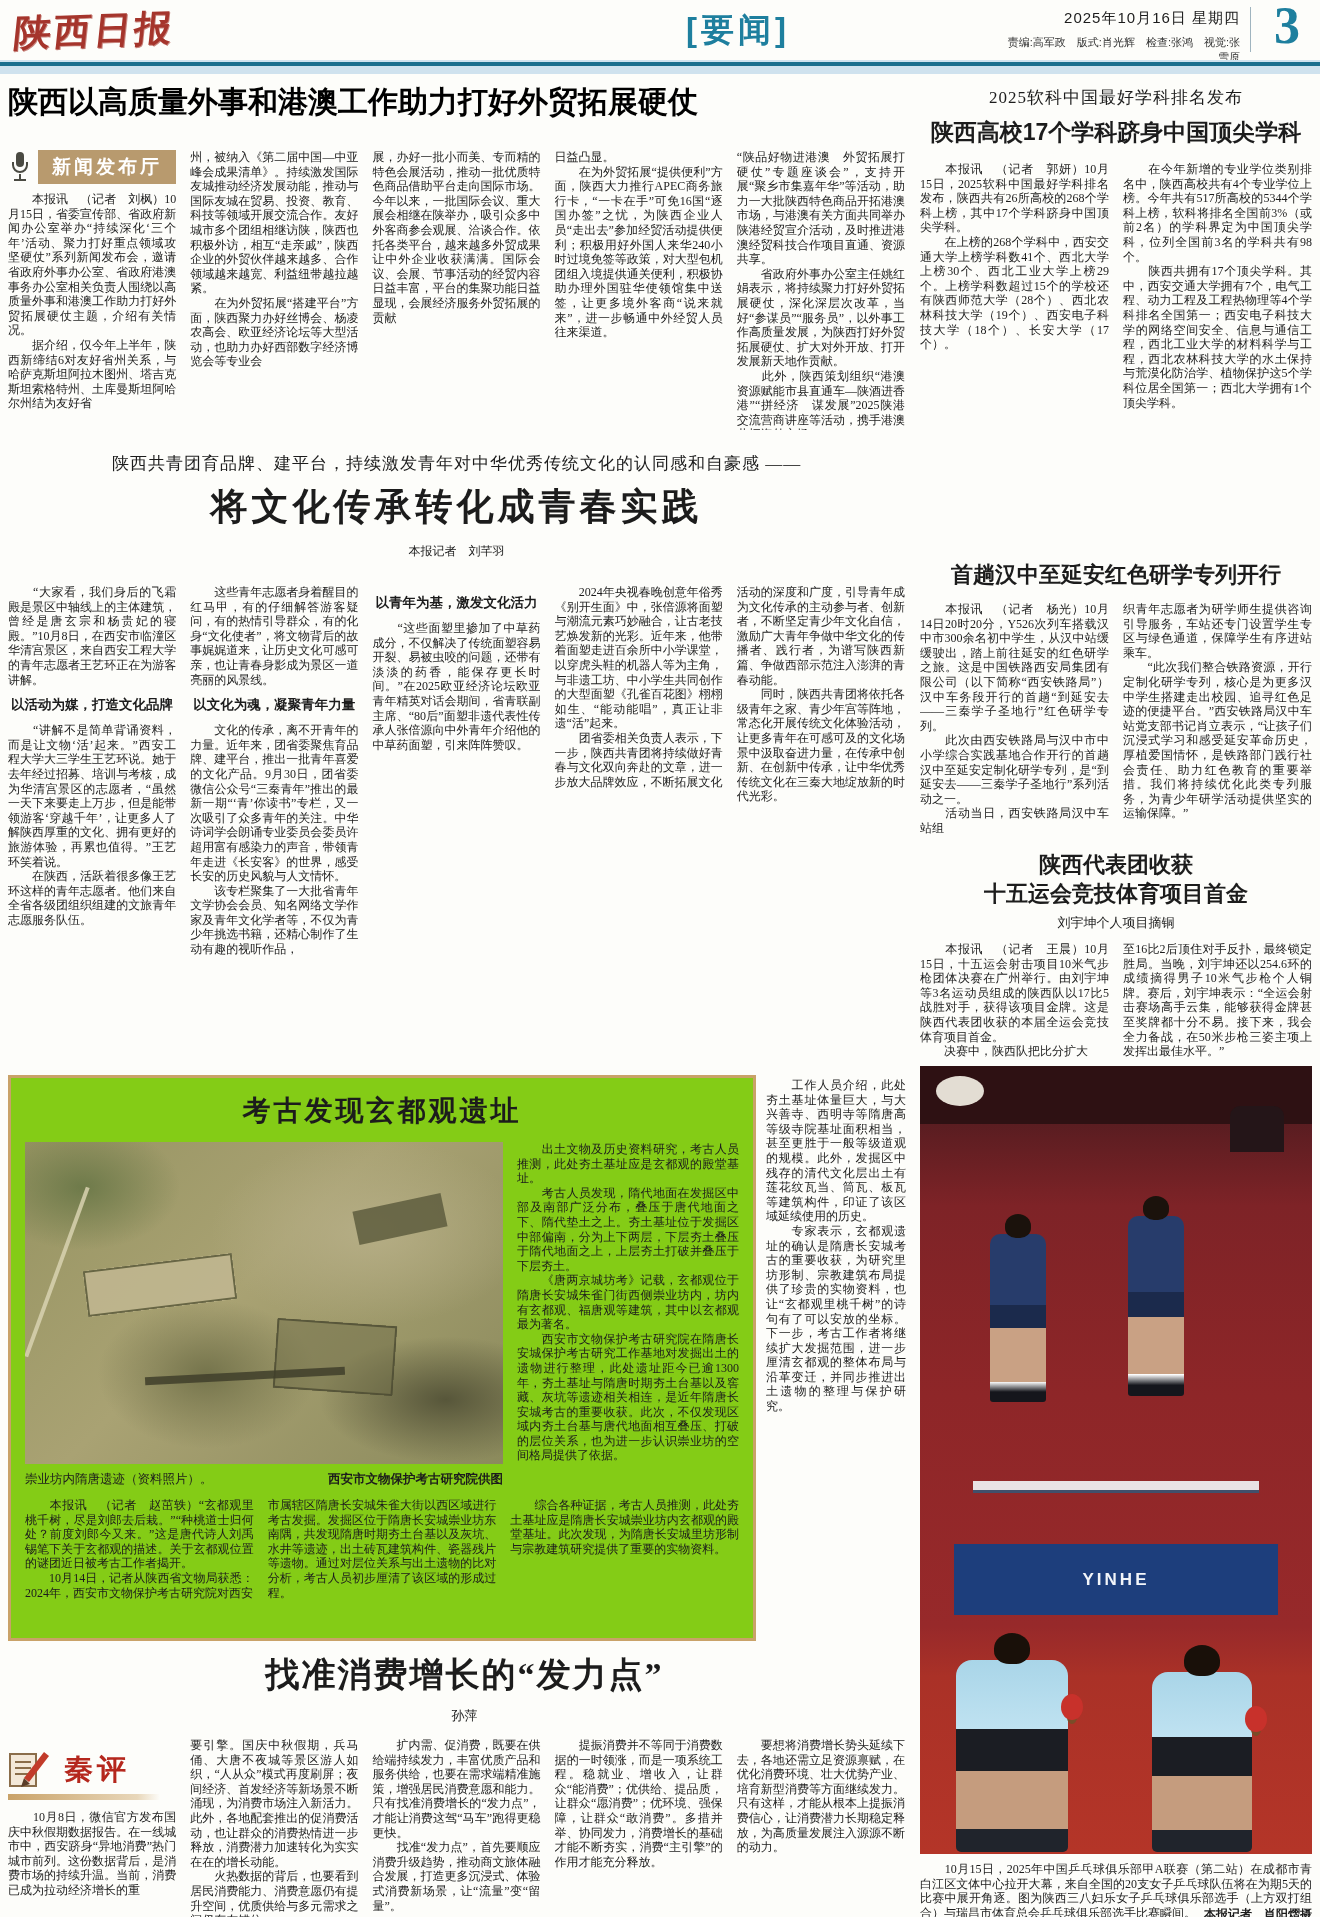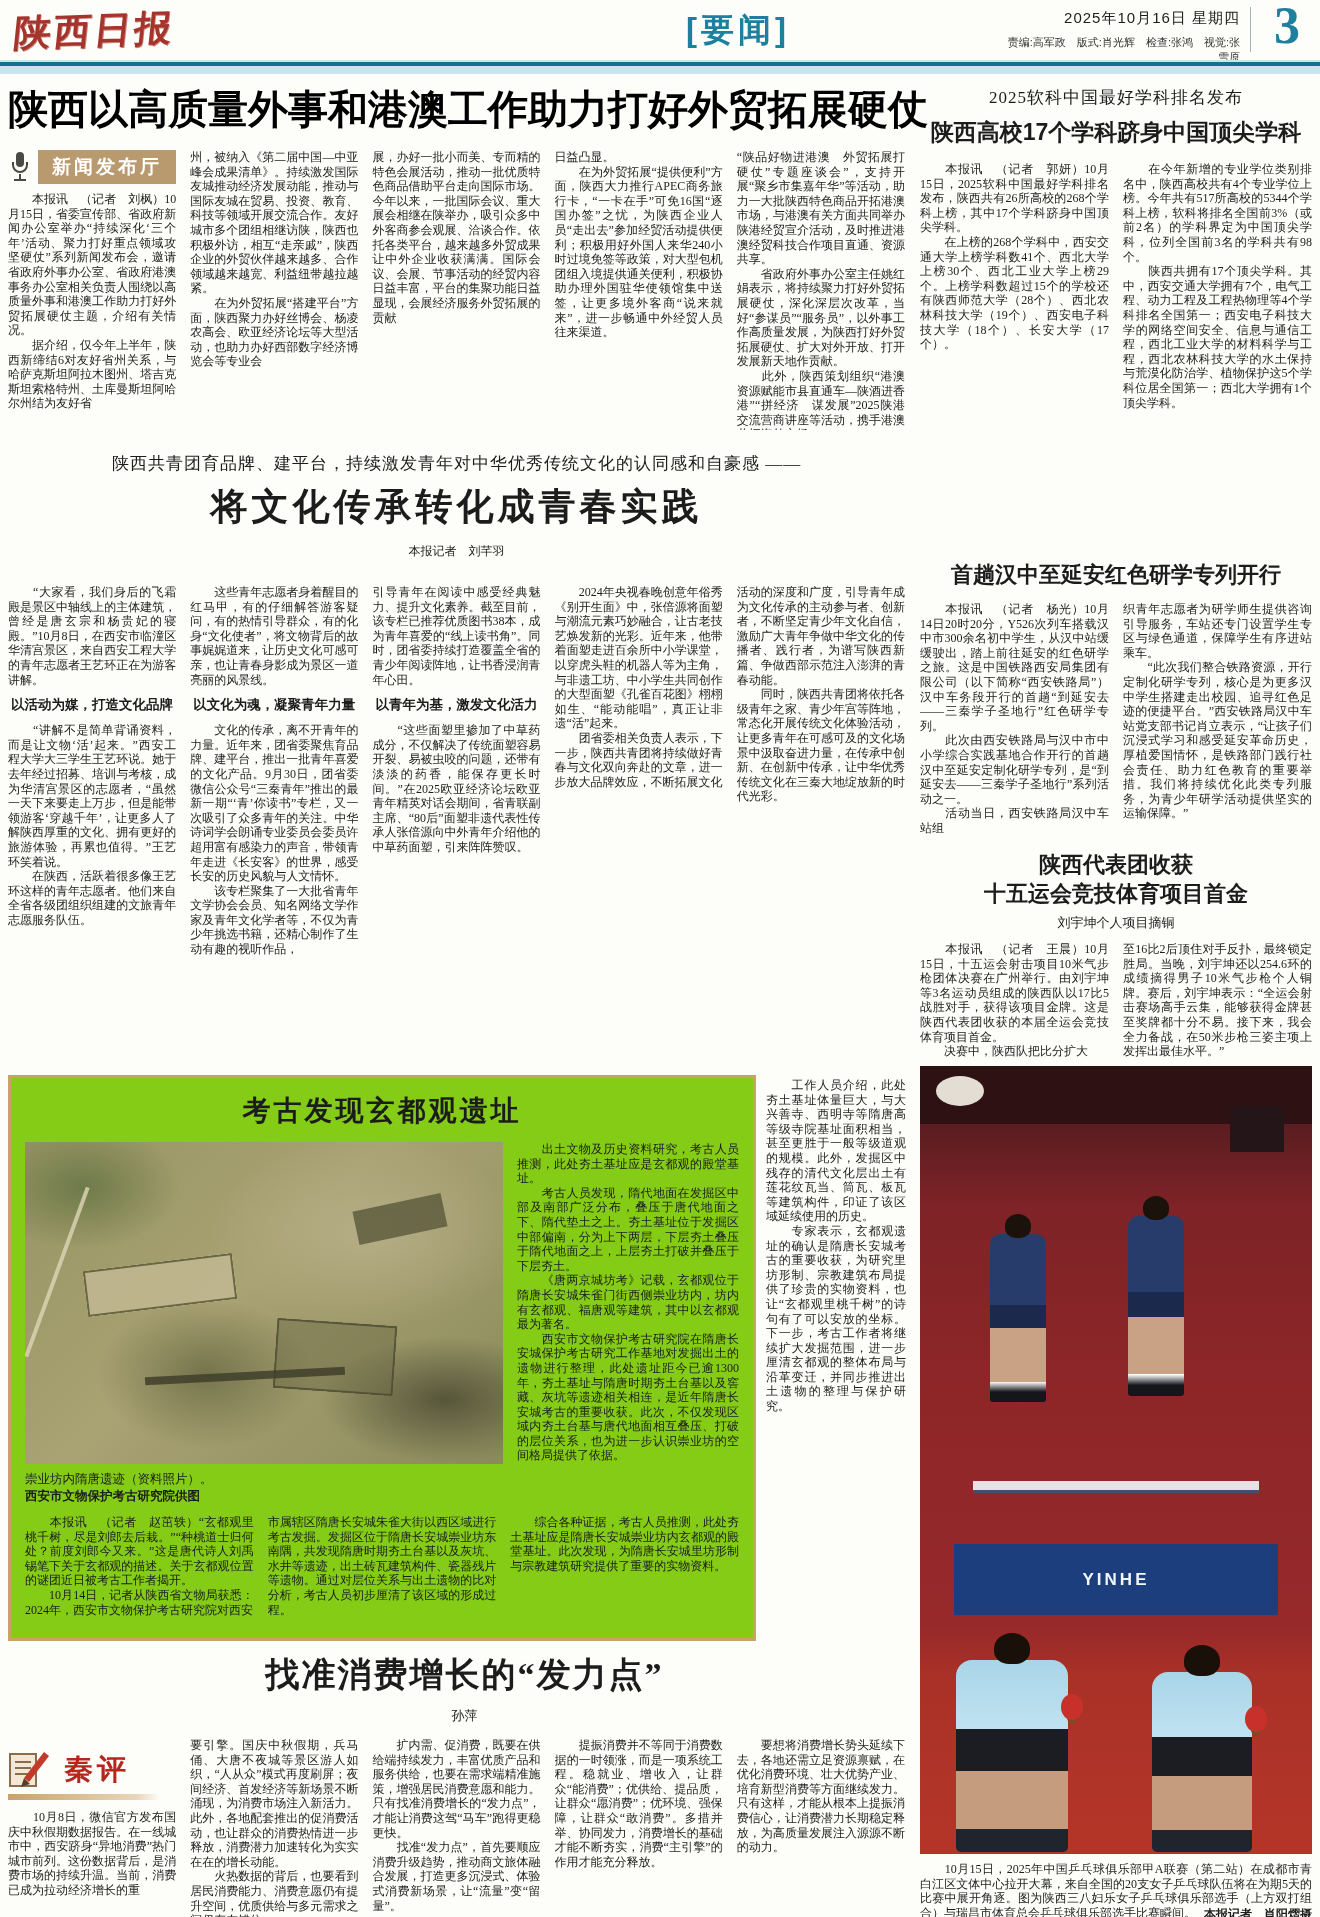--- a/index.html
+++ b/index.html
@@ -18,21 +18,21 @@
   .dateblock{position:absolute;left:1000px;top:9px;width:240px;text-align:right;}
   .dateblock .d1{font-size:15px;letter-spacing:1px;}
   .dateblock .d2{font-size:11px;color:#333;margin-top:7px;letter-spacing:0;}
   .hdr-div{position:absolute;left:1250px;top:7px;width:1px;height:45px;background:#9fb4bf;}
   .pageno{position:absolute;left:1258px;top:-4px;width:58px;text-align:center;
           font-size:52px;font-weight:bold;color:#1e7f9e;}
   .hdr-band{position:absolute;left:0;top:60px;width:1320px;height:14px;background:#cfe2ee;}
   .hdr-band .line{margin-top:2px;height:4px;background:#1b6f8e;}
 
   
-  .lead-headline{position:absolute;left:8px;top:82px;width:900px;font-size:40px;font-weight:800;
+  .lead-headline{position:absolute;left:8px;top:82px;width:900px;font-size:30px;font-weight:800;
                  letter-spacing:0;color:#000;white-space:nowrap;}
   .lead-body{position:absolute;left:8px;top:150px;width:897px;height:280px;}
   .press-label{display:flex;align-items:center;gap:6px;margin-bottom:8px;height:34px;}
   .press-label .bar{flex:1;background:#b89a6e;color:#fff;font-weight:bold;font-size:19px;
                     text-align:center;padding:4px 0;letter-spacing:3px;}
 
   
   .rk{position:absolute;left:920px;top:86px;width:392px;}
   .kicker-s{text-align:center;font-size:17px;letter-spacing:1px;}
   .rk-headline{text-align:center;font-size:23px;font-weight:bold;margin-top:8px;letter-spacing:0;}
@@ -66,21 +66,21 @@
        radial-gradient(ellipse 160px 110px at 38% 72%, #75744c 0%, rgba(117,116,76,0) 68%),
        radial-gradient(ellipse 180px 90px at 88% 80%, #57563a 0%, rgba(87,86,58,0) 70%),
        linear-gradient(135deg,#979462 0%,#a9a273 45%,#8b8a5c 100%);}
   .dp{position:absolute;background:#c2b892;opacity:.85;}
   .dp.t1{left:60px;top:120px;width:150px;height:46px;transform:rotate(-7deg);box-shadow:0 0 0 2px #5e5d3e inset;}
   .dp.t2{left:250px;top:180px;width:120px;height:70px;transform:rotate(4deg);background:#6a694489;box-shadow:0 0 0 2px #4c4b32 inset;}
   .dp.t3{left:330px;top:60px;width:90px;height:34px;transform:rotate(-12deg);background:#5e5d3e;}
   .dp.t4{left:120px;top:230px;width:200px;height:8px;transform:rotate(-3deg);background:#3f3e2a;}
   .dp.t5{left:30px;top:40px;width:4px;height:180px;transform:rotate(20deg);background:#d8d2b0;}
   .dig-side{flex:1;}
-  .dig-cap-row{display:flex;justify-content:space-between;margin-top:7px;font-size:12.5px;width:478px;flex-direction:column;}
+  .dig-cap-row{display:flex;justify-content:space-between;margin-top:7px;font-size:12.5px;width:478px;}
   .dig-cap-row .credit{font-weight:bold;}
   .dig-bottom{margin-top:10px;height:122px;}
   .dig-strip{position:absolute;left:766px;top:1078px;width:140px;height:562px;overflow:hidden;}
 
   
   .tt-photo{position:absolute;left:920px;top:1066px;width:392px;height:788px;overflow:hidden;
      background:linear-gradient(180deg,#2e1113 0,#2e1113 58px,#5a1d21 58px,#7e2327 140px,
                 #8e2628 330px,#97292a 560px,#aa3127 610px,#b43528 100%);}
   .tt-light{position:absolute;left:16px;top:10px;width:48px;height:30px;border-radius:50%;
             background:#f3efe4;opacity:.92;}
@@ -208,21 +208,20 @@
       <p class="body-text">　　“讲解不是简单背诵资料，而是让文物‘活’起来。”西安工程大学大三学生王艺环说。她于去年经过招募、培训与考核，成为华清宫景区的志愿者，“虽然一天下来要走上万步，但是能带领游客‘穿越千年’，让更多人了解陕西厚重的文化、拥有更好的旅游体验，再累也值得。”王艺环笑着说。
 　　在陕西，活跃着很多像王艺环这样的青年志愿者。他们来自全省各级团组织组建的文旅青年志愿服务队伍。</p>
     </div>
     <div class="col">
       <p class="body-text">　　这些青年志愿者身着醒目的红马甲，有的仔细解答游客疑问，有的热情引导群众，有的化身“文化使者”，将文物背后的故事娓娓道来，让历史文化可感可亲，也让青春身影成为景区一道亮丽的风景线。</p>
       <div class="subhead">以文化为魂，凝聚青年力量</div>
       <p class="body-text">　　文化的传承，离不开青年的力量。近年来，团省委聚焦育品牌、建平台，推出一批青年喜爱的文化产品。9月30日，团省委微信公众号“三秦青年”推出的最新一期“‘青’你读书”专栏，又一次吸引了众多青年的关注。中华诗词学会朗诵专业委员会委员许超用富有感染力的声音，带领青年走进《长安客》的世界，感受长安的历史风貌与人文情怀。
 　　该专栏聚集了一大批省青年文学协会会员、知名网络文学作家及青年文化学者等，不仅为青少年挑选书籍，还精心制作了生动有趣的视听作品，</p>
     </div>
     <div class="col">
-      <p class="body-text">引导青年在阅读中感受经典魅力、提升文化素养。截至目前，该专栏已推荐优质图书38本，成为青年喜爱的“线上读书角”。同时，团省委持续打造覆盖全省的青少年阅读阵地，让书香浸润青年心田。</p>
       <div class="subhead">以青年为基，激发文化活力</div>
       <p class="body-text">　　“这些面塑里掺加了中草药成分，不仅解决了传统面塑容易开裂、易被虫咬的问题，还带有淡淡的药香，能保存更长时间。”在2025欧亚经济论坛欧亚青年精英对话会期间，省青联副主席、“80后”面塑非遗代表性传承人张倍源向中外青年介绍他的中草药面塑，引来阵阵赞叹。</p>
     </div>
     <div class="col">
         <p class="body-text">　　2024年央视春晚创意年俗秀《别开生面》中，张倍源将面塑与潮流元素巧妙融合，让古老技艺焕发新的光彩。近年来，他带着面塑走进百余所中小学课堂，以穿虎头鞋的机器人等为主角，与非遗工坊、中小学生共同创作的大型面塑《孔雀百花图》栩栩如生、“能动能唱”，真正让非遗“活”起来。
 　　团省委相关负责人表示，下一步，陕西共青团将持续做好青春与文化双向奔赴的文章，进一步放大品牌效应，不断拓展文化</p>
       </div>
     <div class="col">
         <p class="body-text">活动的深度和广度，引导青年成为文化传承的主动参与者、创新者，不断坚定青少年文化自信，激励广大青年争做中华文化的传播者、践行者，为谱写陕西新篇、争做西部示范注入澎湃的青春动能。
 　　同时，陕西共青团将依托各级青年之家、青少年宫等阵地，常态化开展传统文化体验活动，让更多青年在可感可及的文化场景中汲取奋进力量，在传承中创新、在创新中传承，让中华优秀传统文化在三秦大地绽放新的时代光彩。</p>

